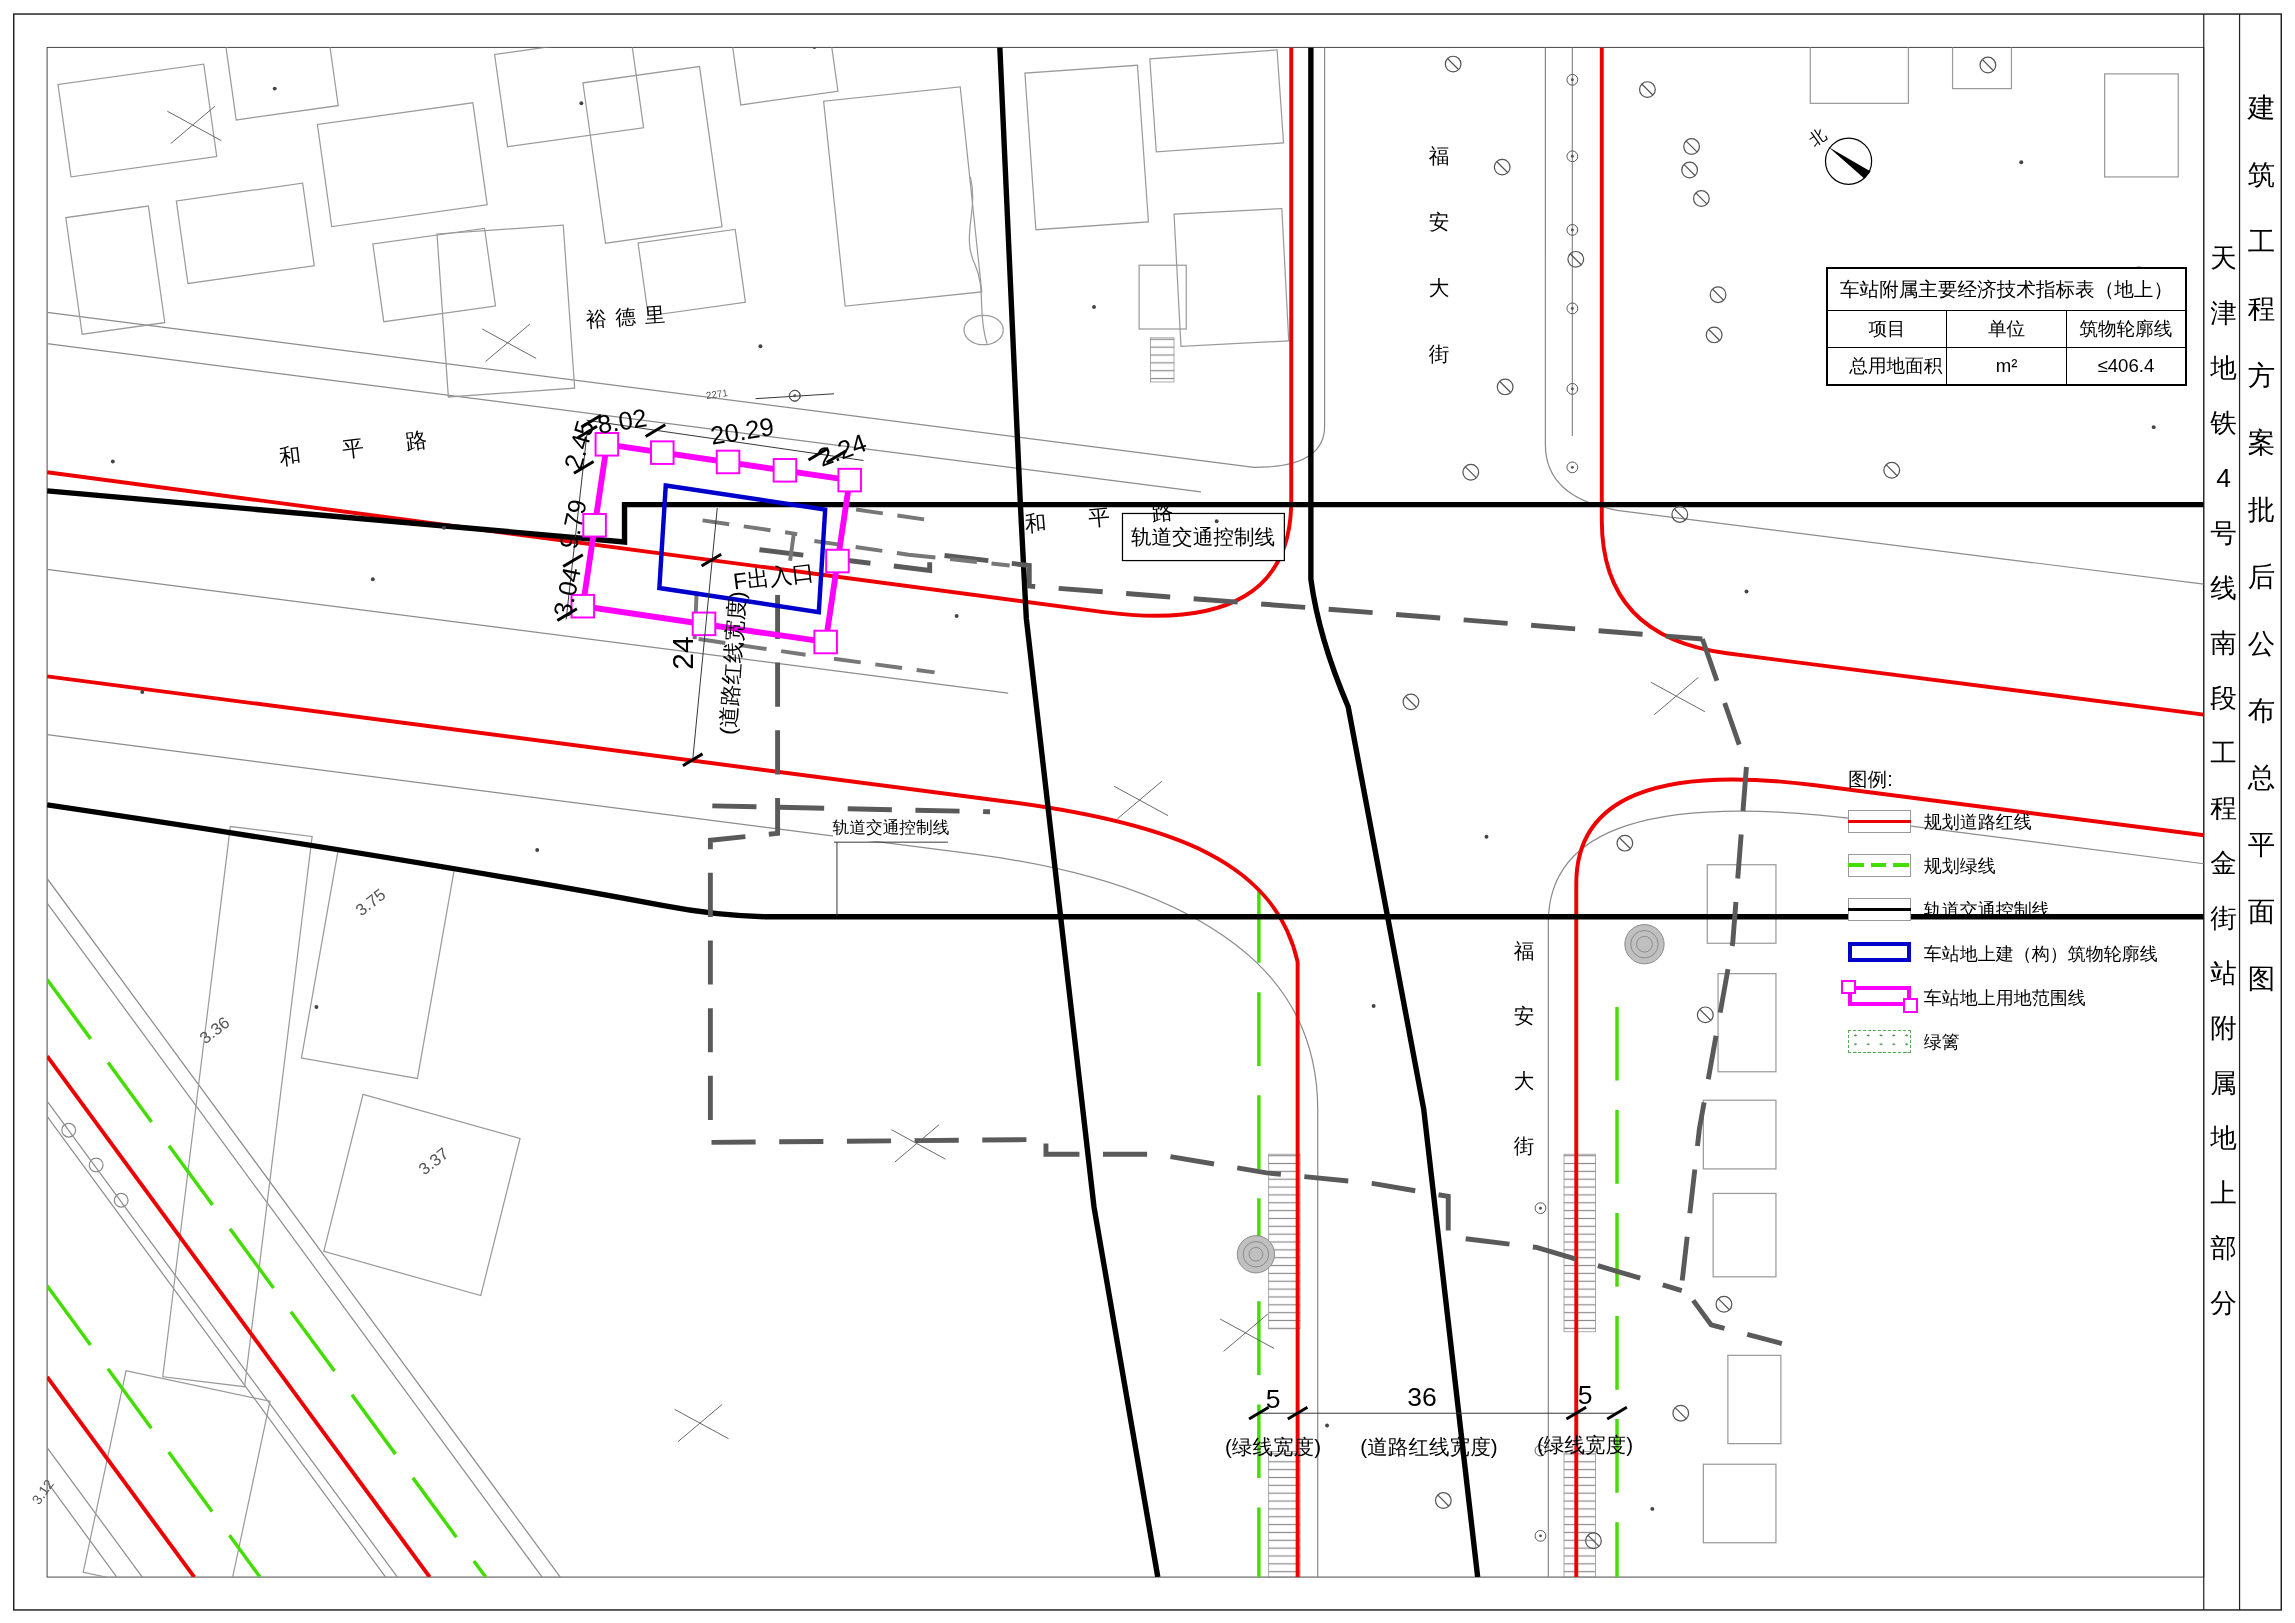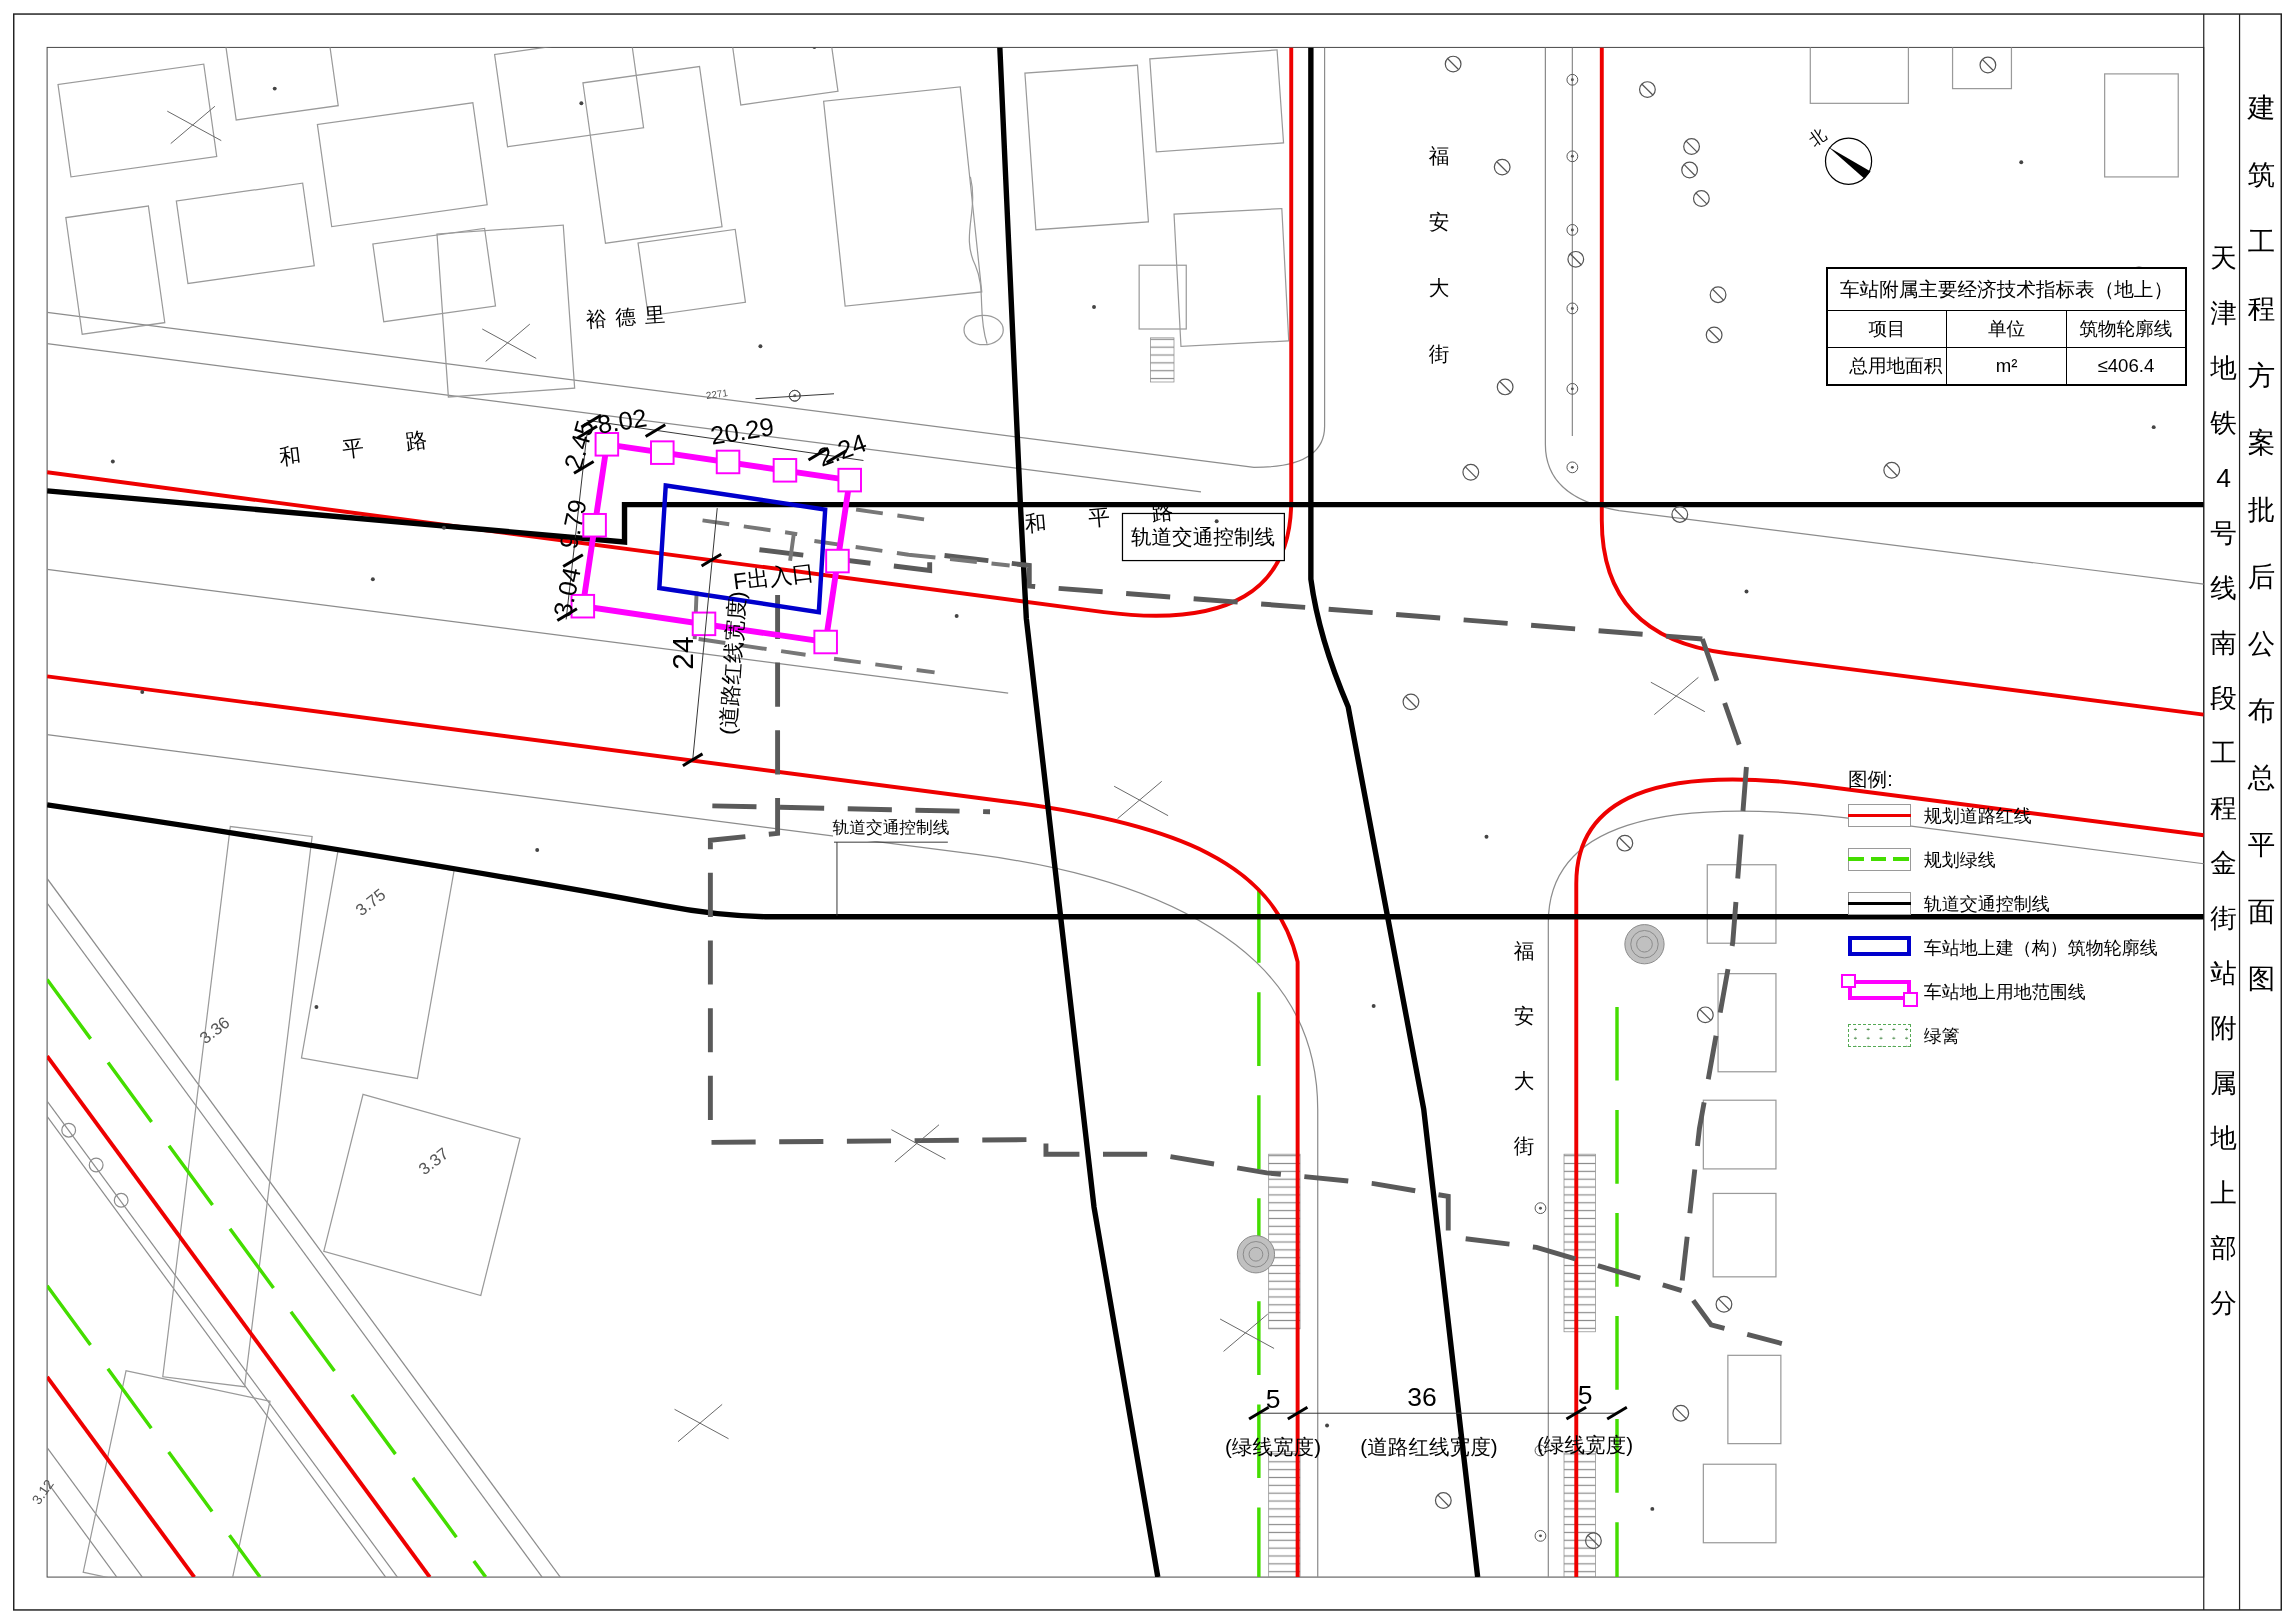--- a/index.html
+++ b/index.html
@@ -13,21 +13,21 @@
   
   .ind-table { position:absolute; left:1826px; top:267px; width:361px; z-index:8;
                border-collapse:collapse; table-layout:fixed; background:#fff; }
   .ind-table td { border:1px solid #000; font-size:18.6px; text-align:center; height:36px; padding:0 3.9px; overflow:hidden;margin-top:12px; }
   .ind-table tr.t-title td { font-size:19.6px; height:41px; border-bottom:1px solid #000; }
   .ind-table { border:2.9px solid #000; }
   .ind-table td.c-item { text-align:right; padding-left:19px; }
 
   
   .legend { position:absolute; left:1848px; top:766px; width:343px; z-index:8; }
-  .legend-title { font-size:19.6px; margin-bottom:11px; }
+  .legend-title { font-size:19.6px; margin-bottom:17px; }
   .lg-row { display:flex; align-items:flex-start; height:24.5px; margin-bottom:19.6px; }
   .sym { position:relative; width:63px; height:22.6px; margin-right:12.8px; flex:0 0 auto; box-sizing:border-box; background:#fff; }
   .sym-red-line   { border:1px solid #9a9a9a; }
   .sym-red-line::after   { content:""; position:absolute; left:-1px; right:-1px; top:50%; height:2.9px; margin-top:-1.5px; background:#ee0000; }
   .sym-green-dash { border:1px solid #9a9a9a; }
   .sym-green-dash::after { content:""; position:absolute; left:-1px; right:-1px; top:50%; height:3.4px; margin-top:-2px;
                            background:repeating-linear-gradient(90deg,#44dd00 0 15.7px,transparent 15.7px 22.6px); }
   .sym-black-line { border:1px solid #9a9a9a; }
   .sym-black-line::after { content:""; position:absolute; left:-1px; right:-1px; top:50%; height:2.5px; margin-top:-1px; background:#000; }
   .sym-blue-rect    { border:4.4px solid #0000cc; height:19.6px; }

